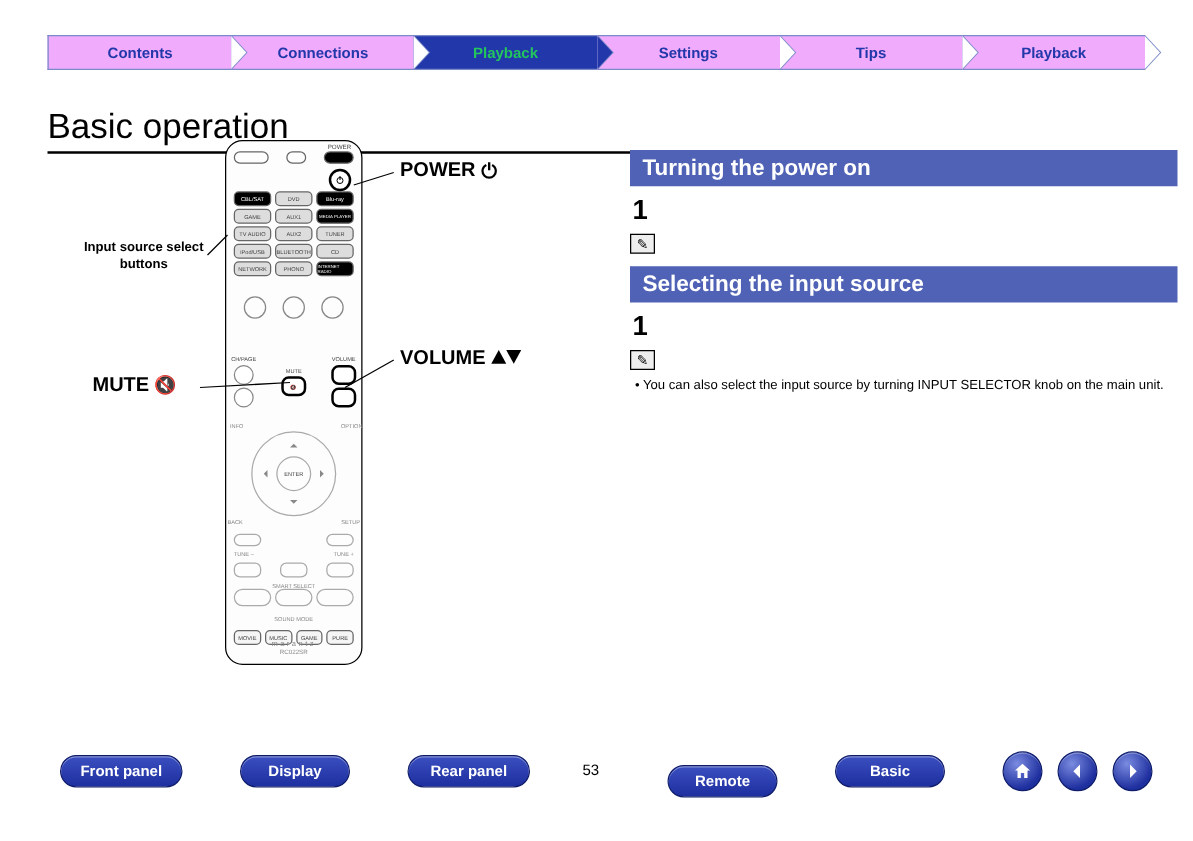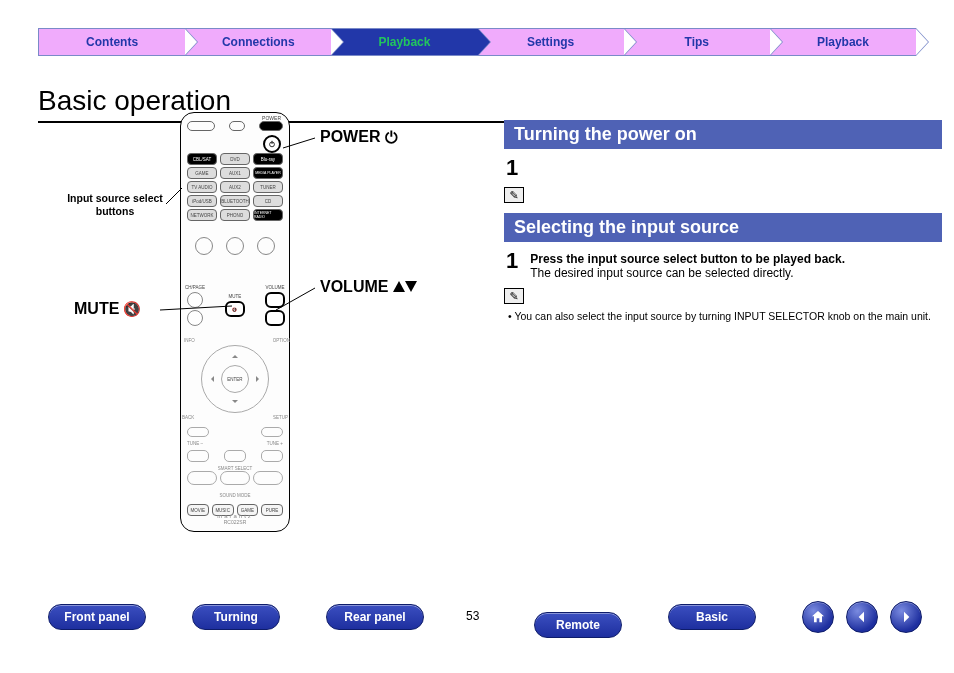--- a/index.html
+++ b/index.html
@@ -377,31 +377,27 @@
   <div class="content-right">
     <div class="subhead">Turning the power on</div>
     <div class="step">
       <div class="stepnum">1</div>
     </div>
     <div class="pencil">✎</div>
 
     <div class="subhead" style="margin-top:10px">Selecting the input source</div>
     <div class="step">
       <div class="stepnum">1</div>
-      <div class="steptext" style="padding-top:2px;">
-        <span class="bold">Press the input source select button to be played back.</span><br>
-        <span>The desired input source can be selected directly.</span>
-      </div>
     </div>
     <div class="pencil">✎</div>
     <div class="note">You can also select the input source by turning INPUT SELECTOR knob on the main unit.</div>
   </div>
 
   <div class="pill-btn" style="left:48px; top:604px; width:96px;"><span>Front panel</span></div>
-  <div class="pill-btn" style="left:192px; top:604px; width:86px;"><span>Turning</span></div>
+  <div class="pill-btn" style="left:192px; top:604px; width:86px;"><span>Display</span></div>
   <div class="pill-btn" style="left:326px; top:604px; width:96px;"><span>Rear panel</span></div>
   <div class="page-num" style="left:466px; top:609px;">53</div>
   <div class="pill-btn" style="left:534px; top:612px; width:86px;"><span>Remote</span></div>
   <div class="pill-btn" style="left:668px; top:604px; width:86px;"><span>Basic</span></div>
 
   <div class="circ-btn" style="left:802px; top:601px;">
     <svg width="16" height="16" viewBox="0 0 24 24">
         <path fill="#fff" d="M12 3l9 8h-3v9h-4v-6h-4v6H6v-9H3z"></path>
       </svg>
   </div>

